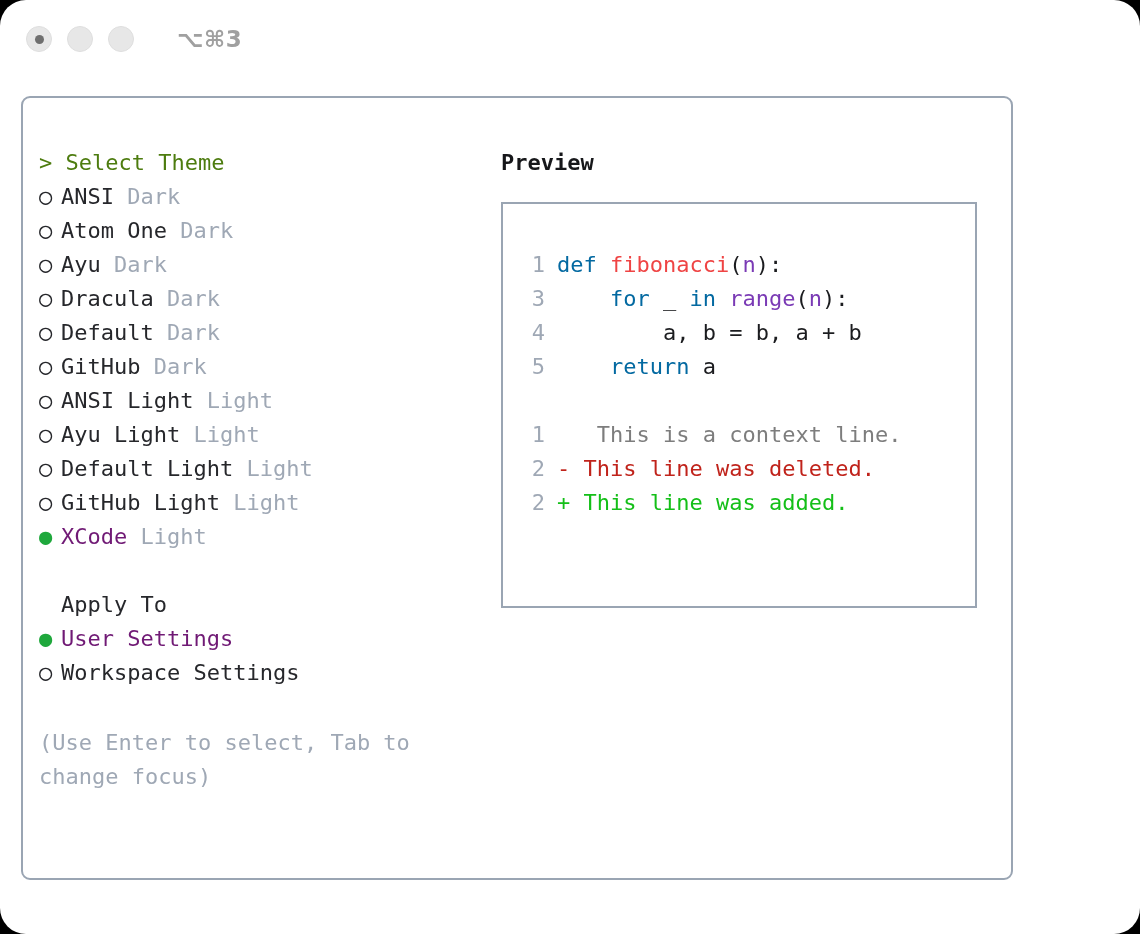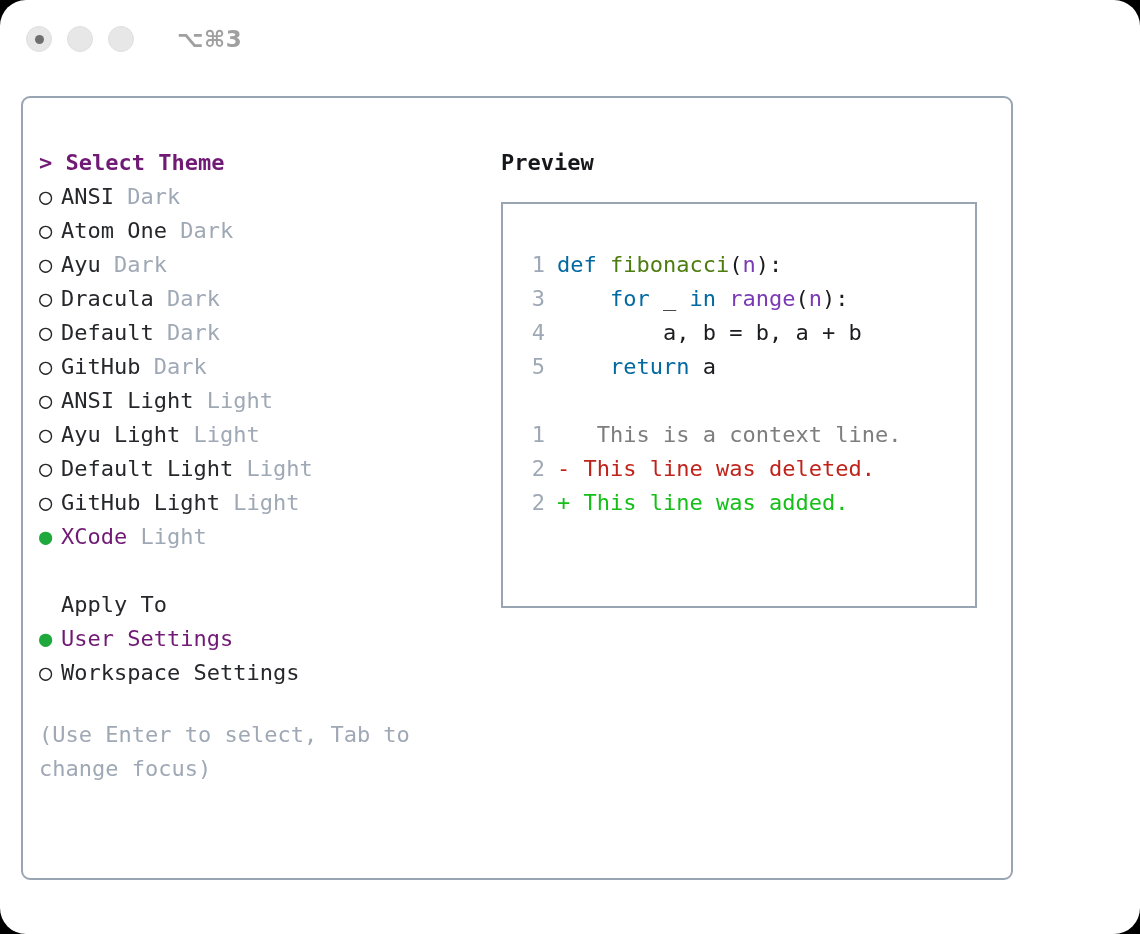--- a/index.html
+++ b/index.html
@@ -89,37 +89,37 @@
     width: 440px;
   }
   .row {
     height: 34px;
     line-height: 34px;
     font-size: 22px;
     white-space: nowrap;
     color: #26272b;
   }
   .header-row {
-    font-weight: bold;
-    color: #701a75;
+    font-weight: normal;
+    color: #4d7c0f;
   }
   .marker {
     display: inline-block;
     width: 22px;
     text-align: left;
   }
   .marker.sel {
     color: #1fa83c;
   }
   .name-sel { color: #701a75; }
   .variant { color: #9fa8b5; }
   .gap-block { height: 34px; }
 
   #hint {
-    margin-top: 28px;
+    margin-top: 36px;
     font-size: 22px;
     line-height: 34px;
     color: #9fa8b5;
     width: 400px;
   }
 
   
   #right {
     position: absolute;
     left: 478px;
@@ -148,21 +148,21 @@
     white-space: pre;
   }
   .ln {
     display: inline-block;
     width: 24px;
     text-align: right;
     color: #9fa8b5;
     margin-right: 12px;
   }
   .kw   { color: #0369a1; }
-  .fn   { color: #4d7c0f; }
+  .fn   { color: #ef4444; }
   .var  { color: #7a3ab5; }
   .num  { color: #2440d6; }
   .plain{ color: #1b1c1f; }
   .ctx  { color: #7d7d7d; margin-top: 20px; }
   .del  { color: #c0231b; }
   .add  { color: #14bf18; }
   .blank-line { height: 34px; }
 </style>
 </head>
 <body>

